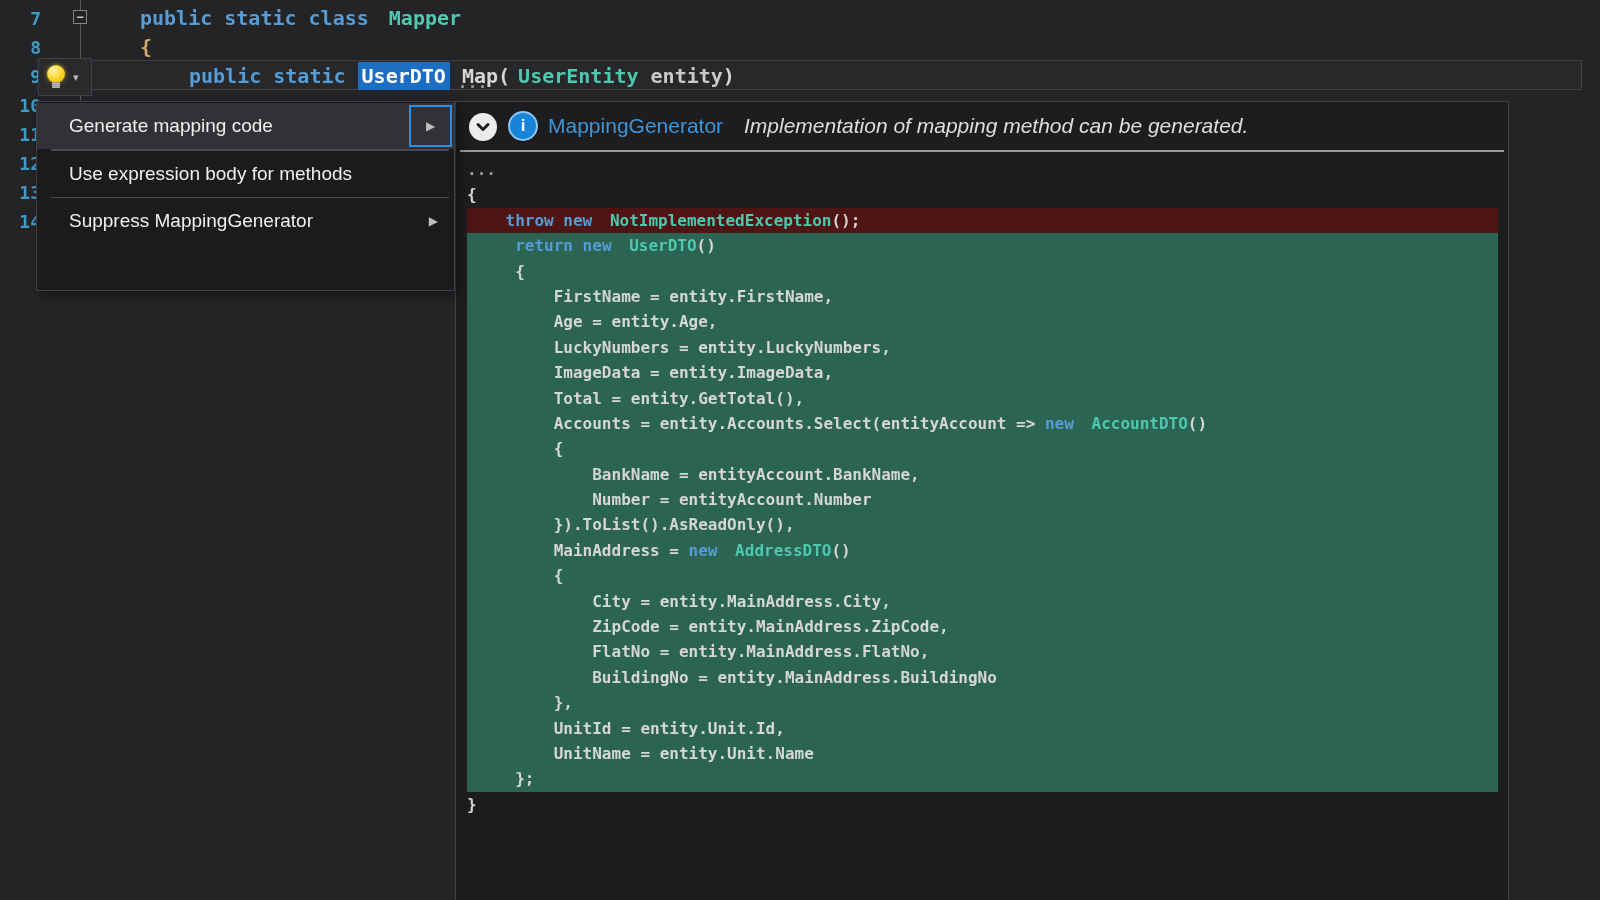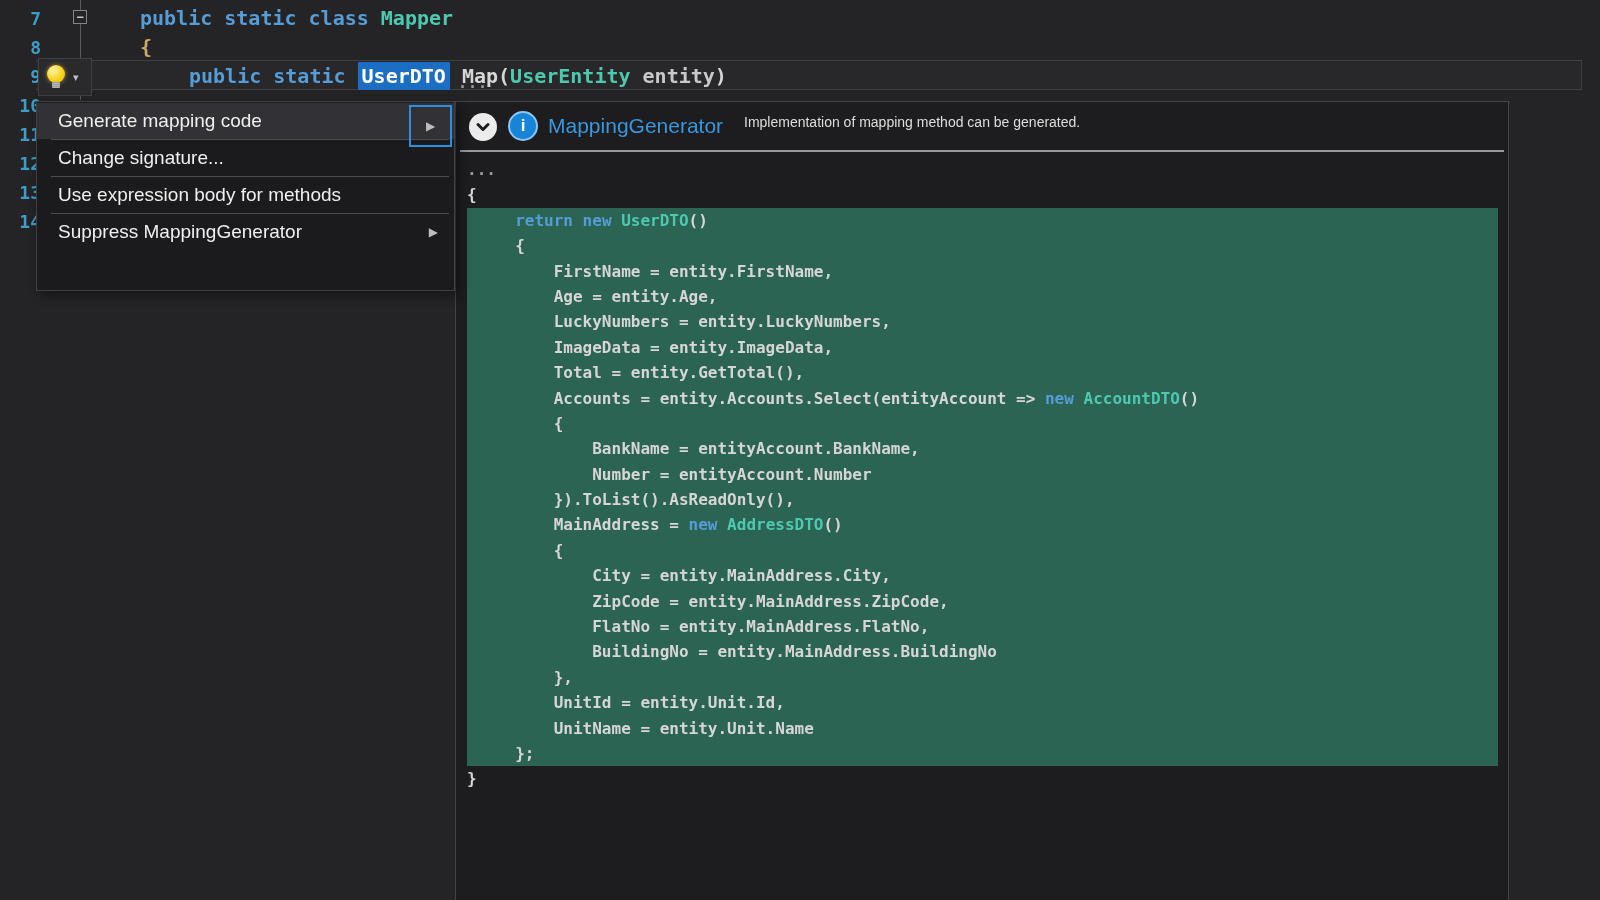--- a/index.html
+++ b/index.html
@@ -45,36 +45,36 @@
   }
   .bulb .base{
     position:absolute;left:6px;top:18px;width:8px;height:6px;background:#b9b9b9;
     border-radius:1px;
     background-image:linear-gradient(#9a9a9a 1px, transparent 1px);
     background-size:100% 2px;
   }
   .bulb-chevron{color:#bdbdbd;font-size:11px;line-height:11px;}
   
   .c-kw{color:#569cd6;}
-  .c-typ{color:#4ec9b0;}
+  .c-typ{color:#4ec9b0;margin-left:8px;}
   .c-pln{color:#d6d6d6;text-align:right;}
   .c-pln2{color:#c9c9c9;margin-top:27px;}
   .c-dim{color:#9c9c9c;}
   .c-gold{color:#cda869;}
   .c-sel{color:#ffffff;background:#1b6ec2;padding:2px 4px;border-radius:1px;}
   
   #context-menu{
     position:absolute;left:36px;top:101px;width:419px;height:190px;box-sizing:border-box;
     background:#1b1b1d;border:1px solid #3f3f46;z-index:30;
     box-shadow:4px 4px 10px rgba(0,0,0,.45);
     display:flex;flex-direction:column;padding:1px 0;
   }
   .menu-item{
-    position:relative;height:36px;display:flex;align-items:center;
-    padding-left:21px;color:#efefef;font-size:19px;cursor:pointer;flex:0 0 auto;
+    position:relative;height:46px;display:flex;align-items:center;
+    padding-left:32px;color:#efefef;font-size:19px;cursor:pointer;flex:0 0 auto;
   }
   .menu-item.highlighted{background:#323236;}
   .menu-sep{height:1px;background:#4a4a50;margin:0 5px 0 14px;flex:0 0 auto;}
   .submenu-arrow{
     position:absolute;right:16px;color:#bdbdbd;font-size:12px;line-height:12px;
   }
   .arrow-box{
     position:absolute;right:2px;top:2px;width:43px;height:42px;box-sizing:border-box;
     border:2px solid #2e8fe0;display:flex;align-items:center;justify-content:center;
     cursor:pointer;
@@ -92,21 +92,21 @@
   }
   #info-circle{
     position:absolute;left:52px;top:9px;width:30px;height:30px;border-radius:50%;
     box-sizing:border-box;background:#1884d8;border:2px solid #8cc6f2;
     color:#ffffff;font:700 17px/26px "Liberation Sans", sans-serif;text-align:center;
   }
   #popup-title{
     position:absolute;left:92px;top:12px;color:#3a96dd;font-size:21px;cursor:pointer;
   }
   #popup-message{
-    position:absolute;left:288px;top:12px;color:#dedede;font-size:14px;white-space:nowrap;
+    position:absolute;left:288px;top:12px;color:#dedede;font-size:21px;white-space:nowrap;font-style:italic;
   }
   #popup-sep{position:absolute;left:4px;right:4px;top:48px;height:2px;background:#9a9a9a;}
   #preview-code{
     position:absolute;left:11px;top:55px;width:1031px;
     font:600 16px/25.4px "DejaVu Sans Mono", monospace;
   }
   .pl{height:25.4px;white-space:pre;}
   .k-rem{background:#4f1515;}
   .k-add{background:#2c6453;}
 </style>
@@ -142,23 +142,20 @@
 </div>
 
 <div id="context-menu">
   <div class="menu-item highlighted">
     <span>Generate mapping code</span>
     <span class="arrow-box">
       <span class="submenu-arrow">▶</span>
     </span>
   </div>
   <div class="menu-sep"></div>
-  <div class="menu-item">
-    <span>Change signature...</span>
-  </div>
   <div class="menu-sep"></div>
   <div class="menu-item">
     <span>Use expression body for methods</span>
   </div>
   <div class="menu-sep"></div>
   <div class="menu-item">
     <span>Suppress MappingGenerator</span>
     <span class="submenu-arrow">▶</span>
   </div>
 </div>
@@ -171,20 +168,21 @@
       </svg>
     </div>
     <div id="info-circle">i</div>
     <span id="popup-title">MappingGenerator</span>
     <span id="popup-message">Implementation of mapping method can be generated.</span>
   </div>
   <div id="popup-sep"></div>
   <div id="preview-code">
       <div class="pl k-ctx"><span class="c-dim">...</span></div>
       <div class="pl k-ctx"><span class="c-pln">{</span></div>
+      <div class="pl k-rem"><span class="c-pln">    </span><span class="c-kw">throw</span><span class="c-pln"> </span><span class="c-kw">new</span><span class="c-pln"> </span><span class="c-typ">NotImplementedException</span><span class="c-pln">();</span></div>
       <div class="pl k-add"><span class="c-pln">     </span><span class="c-kw">return</span><span class="c-pln"> </span><span class="c-kw">new</span><span class="c-pln"> </span><span class="c-typ">UserDTO</span><span class="c-pln">()</span></div>
       <div class="pl k-add"><span class="c-pln">     {</span></div>
       <div class="pl k-add"><span class="c-pln">         FirstName = entity.FirstName,</span></div>
       <div class="pl k-add"><span class="c-pln">         Age = entity.Age,</span></div>
       <div class="pl k-add"><span class="c-pln">         LuckyNumbers = entity.LuckyNumbers,</span></div>
       <div class="pl k-add"><span class="c-pln">         ImageData = entity.ImageData,</span></div>
       <div class="pl k-add"><span class="c-pln">         Total = entity.GetTotal(),</span></div>
       <div class="pl k-add"><span class="c-pln">         Accounts = entity.Accounts.Select(entityAccount =&gt; </span><span class="c-kw">new</span><span class="c-pln"> </span><span class="c-typ">AccountDTO</span><span class="c-pln">()</span></div>
       <div class="pl k-add"><span class="c-pln">         {</span></div>
       <div class="pl k-add"><span class="c-pln">             BankName = entityAccount.BankName,</span></div>

